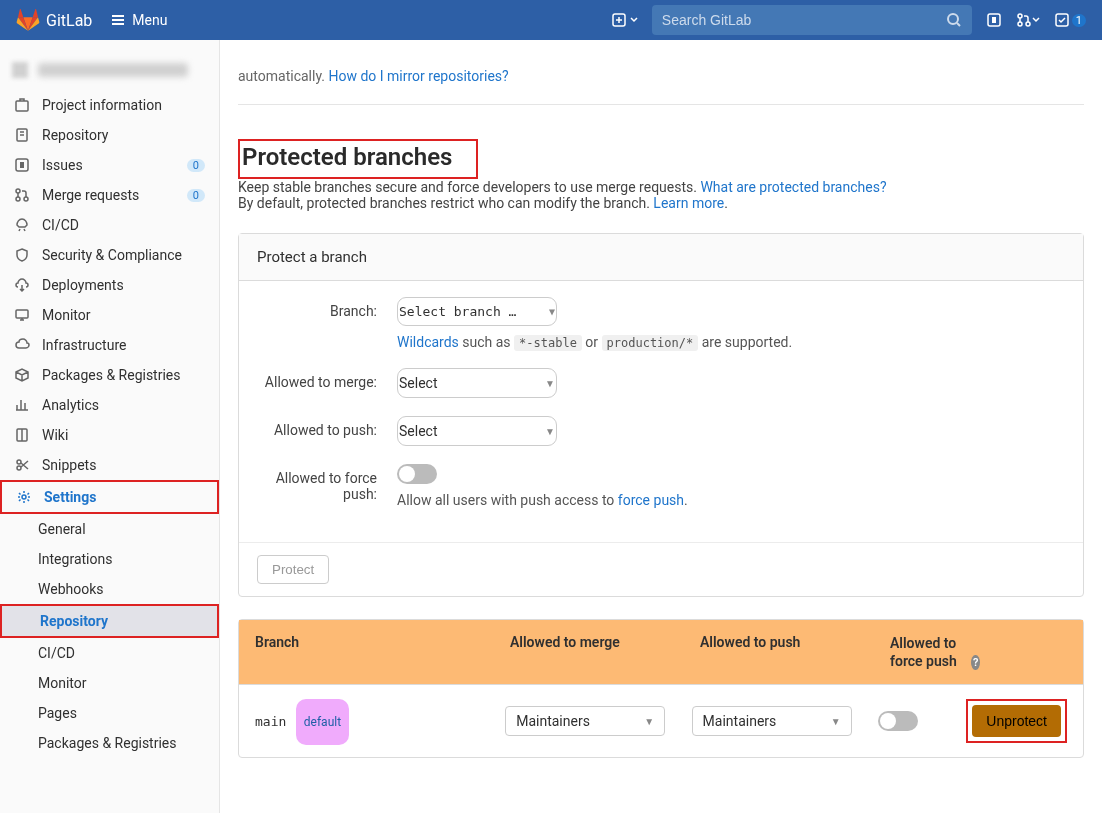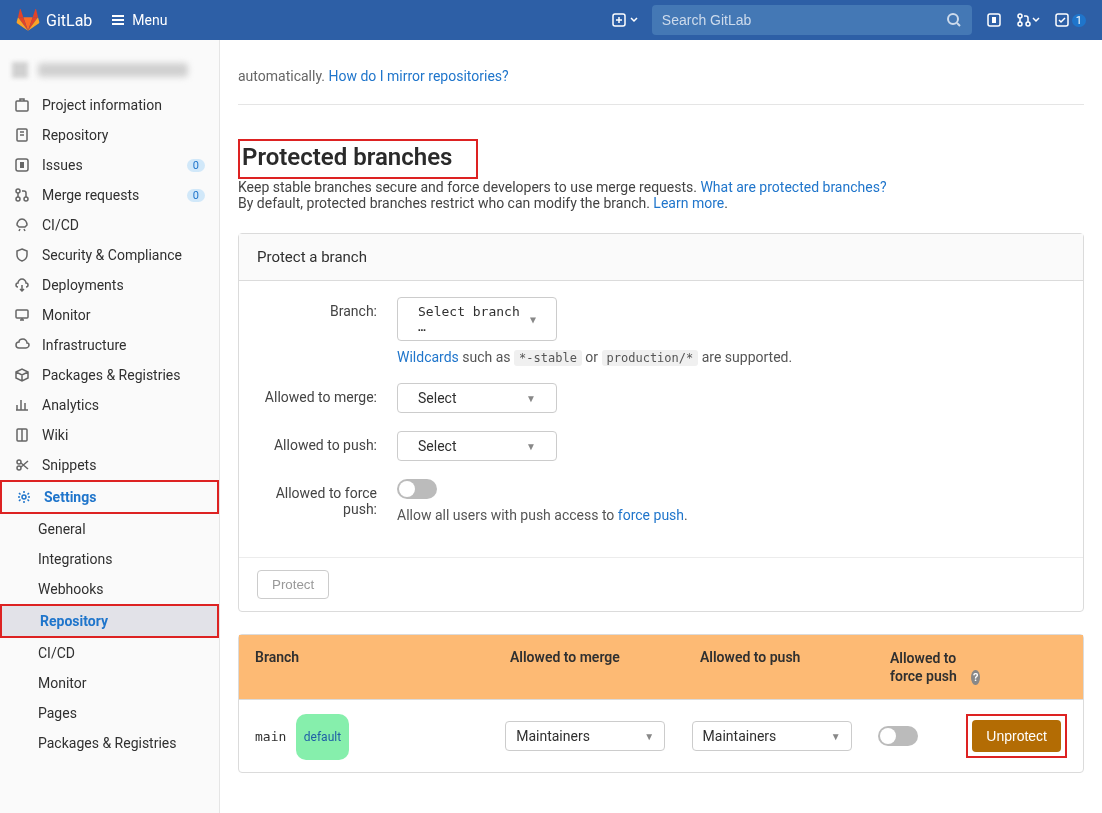--- a/index.html
+++ b/index.html
@@ -47,21 +47,21 @@
 .desc { color: #444; }
 .desc a { color: #1f75cb; text-decoration: none; }
 
 .card { border: 1px solid #dbdbdb; border-radius: 4px; margin-top: 22px; }
 .card-header { padding: 14px 18px; border-bottom: 1px solid #dbdbdb; background: #fafafa; font-size: 15px; }
 .card-body { padding: 16px 18px; }
 
 .form-row { display: flex; margin-bottom: 18px; gap: 20px; }
 .form-label { width: 120px; text-align: right; padding-top: 6px; color: #444; }
 .form-control { flex: 1; }
-.select-box { border: 1px solid #ccc; border-radius: 4px; padding: 6px 20px; width: 160px; display: flex; align-items: center; justify-content: space-between; cursor: pointer; background: #fff; font-family: monospace; font-size: 13px; }
+.select-box { border: 1px solid #ccc; border-radius: 9px; padding: 6px 1px; width: 160px; display: flex; align-items: center; justify-content: space-between; cursor: pointer; background: #fff; font-family: monospace; font-size: 13px; }
 .select-box.plain { font-family: inherit; font-size: 14px; text-align: right; }
 .hint { margin-top: 8px; color: #555; font-size: 14px; }
 .hint a { color: #1f75cb; }
 .hint code { background: #f0f0f0; padding: 1px 5px; border-radius: 3px; font-size: 12px; font-family: monospace; }
 
 .toggle { width: 40px; height: 20px; background: #bbb; border-radius: 10px; position: relative; cursor: pointer; }
 .toggle::after { content: ''; position: absolute; left: 2px; top: 2px; width: 16px; height: 16px; background: #fff; border-radius: 50%; }
 .toggle-x { position: absolute; left: 5px; top: 3px; color: #fff; font-size: 10px; }
 
 .card-footer { padding: 12px 18px; border-top: 1px solid #ececec; }
@@ -72,25 +72,25 @@
 .table-row { display: flex; padding: 14px 16px; align-items: center; }
 .col-branch { width: 255px; }
 .col-merge { width: 190px; }
 .col-push { width: 190px; }
 .col-force { width: 90px; }
 .col-action { flex: 1; display: flex; justify-content: flex-end; }
 .th-force { line-height: 1.3; display: flex; align-items: flex-end; gap: 4px; }
 .help-icon { display: inline-flex; width: 15px; height: 15px; background: #888; color: #fff; border-radius: 50%; font-size: 11px; align-items: center; justify-content: center; }
 
 .branch-name { font-family: monospace; font-size: 13px; }
-.tag-default { background: #86efac; color: #1f5fa6; font-size: 12px; border-radius: 10px; padding: 16px 8px; margin-left: 6px; }
+.tag-default { background: #f0abfc; color: #1f5fa6; font-size: 12px; border-radius: 10px; padding: 16px 8px; margin-left: 6px; }
 
 .sel-wide { border: 1px solid #ccc; border-radius: 4px; padding: 6px 10px; width: 160px; display: flex; justify-content: space-between; align-items: center; cursor: pointer; }
 
-.btn-unprotect { background: #b36c04; color: #ffffff; border: none; padding: 8px 14px; border-radius: 4px; cursor: pointer; font-size: 14px; }
+.btn-unprotect { background: #b36c04; color: #000000; border: none; padding: 8px 14px; border-radius: 4px; cursor: pointer; font-size: 14px; }
 .hl-unprotect { border: 2px solid #d22; padding: 4px; display: inline-block; }
 
 .chev { font-size: 10px; color: #888; }
 
 hr.divider { border: none; border-top: 1px solid #e5e5e5; margin-top: 20px; }
 </style>
 </head>
 <body>
 
 <div class="topbar">

